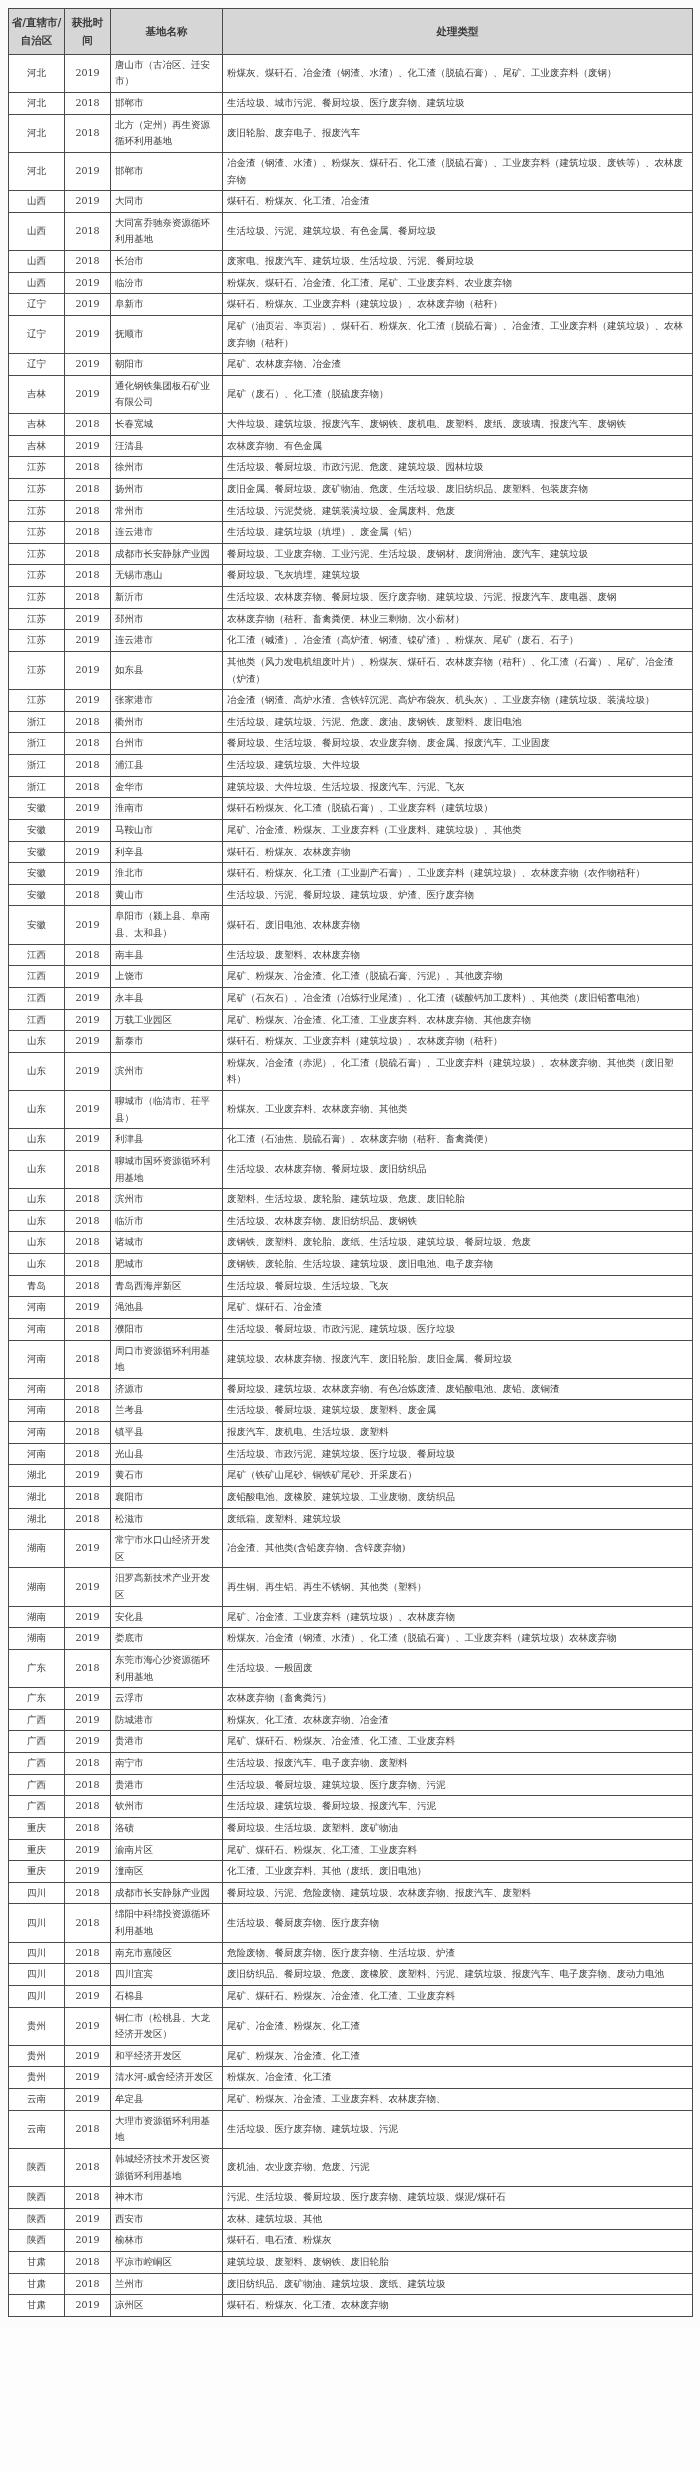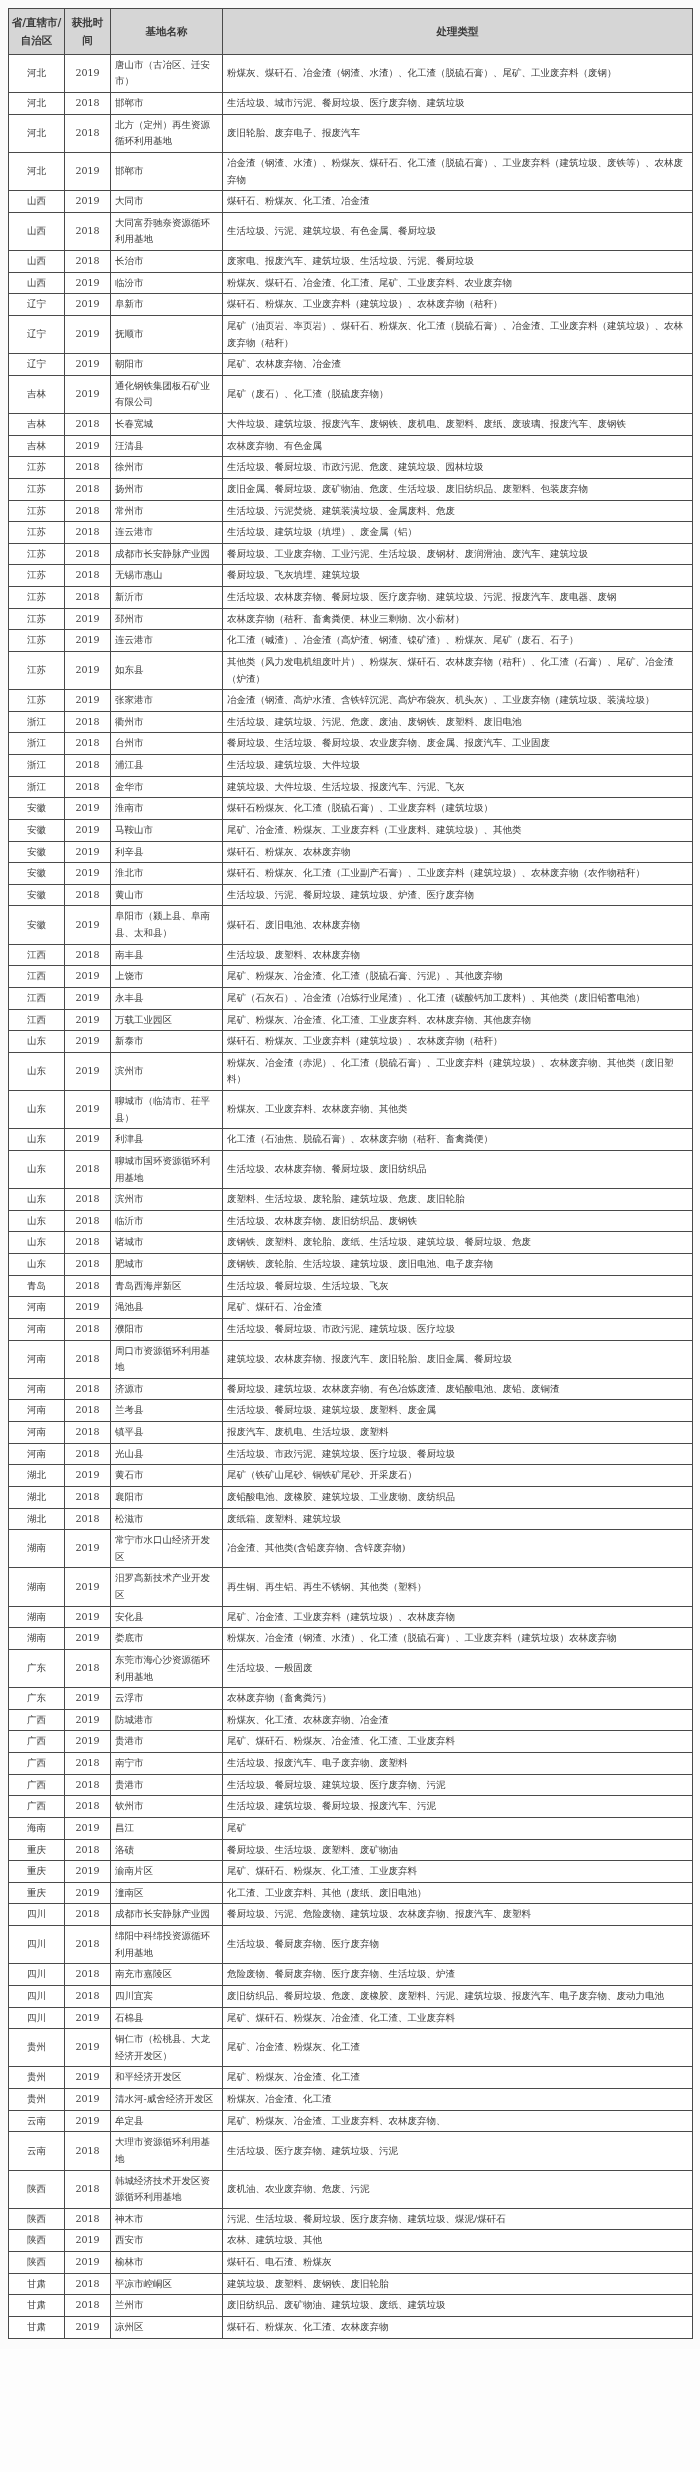--- a/index.html
+++ b/index.html
@@ -478,26 +478,20 @@
           <td class="cell-base">贵港市</td>
           <td class="cell-types">生活垃圾、餐厨垃圾、建筑垃圾、医疗废弃物、污泥</td>
         </tr>
         <tr>
           <td class="cell-province">广西</td>
           <td class="cell-year">2018</td>
           <td class="cell-base">钦州市</td>
           <td class="cell-types">生活垃圾、建筑垃圾、餐厨垃圾、报废汽车、污泥</td>
         </tr>
         <tr>
-          <td class="cell-province">海南</td>
-          <td class="cell-year">2019</td>
-          <td class="cell-base">昌江</td>
-          <td class="cell-types">尾矿</td>
-        </tr>
-        <tr>
           <td class="cell-province">重庆</td>
           <td class="cell-year">2018</td>
           <td class="cell-base">洛碛</td>
           <td class="cell-types">餐厨垃圾、生活垃圾、废塑料、废矿物油</td>
         </tr>
         <tr>
           <td class="cell-province">重庆</td>
           <td class="cell-year">2019</td>
           <td class="cell-base">渝南片区</td>
           <td class="cell-types">尾矿、煤矸石、粉煤灰、化工渣、工业废弃料</td>

